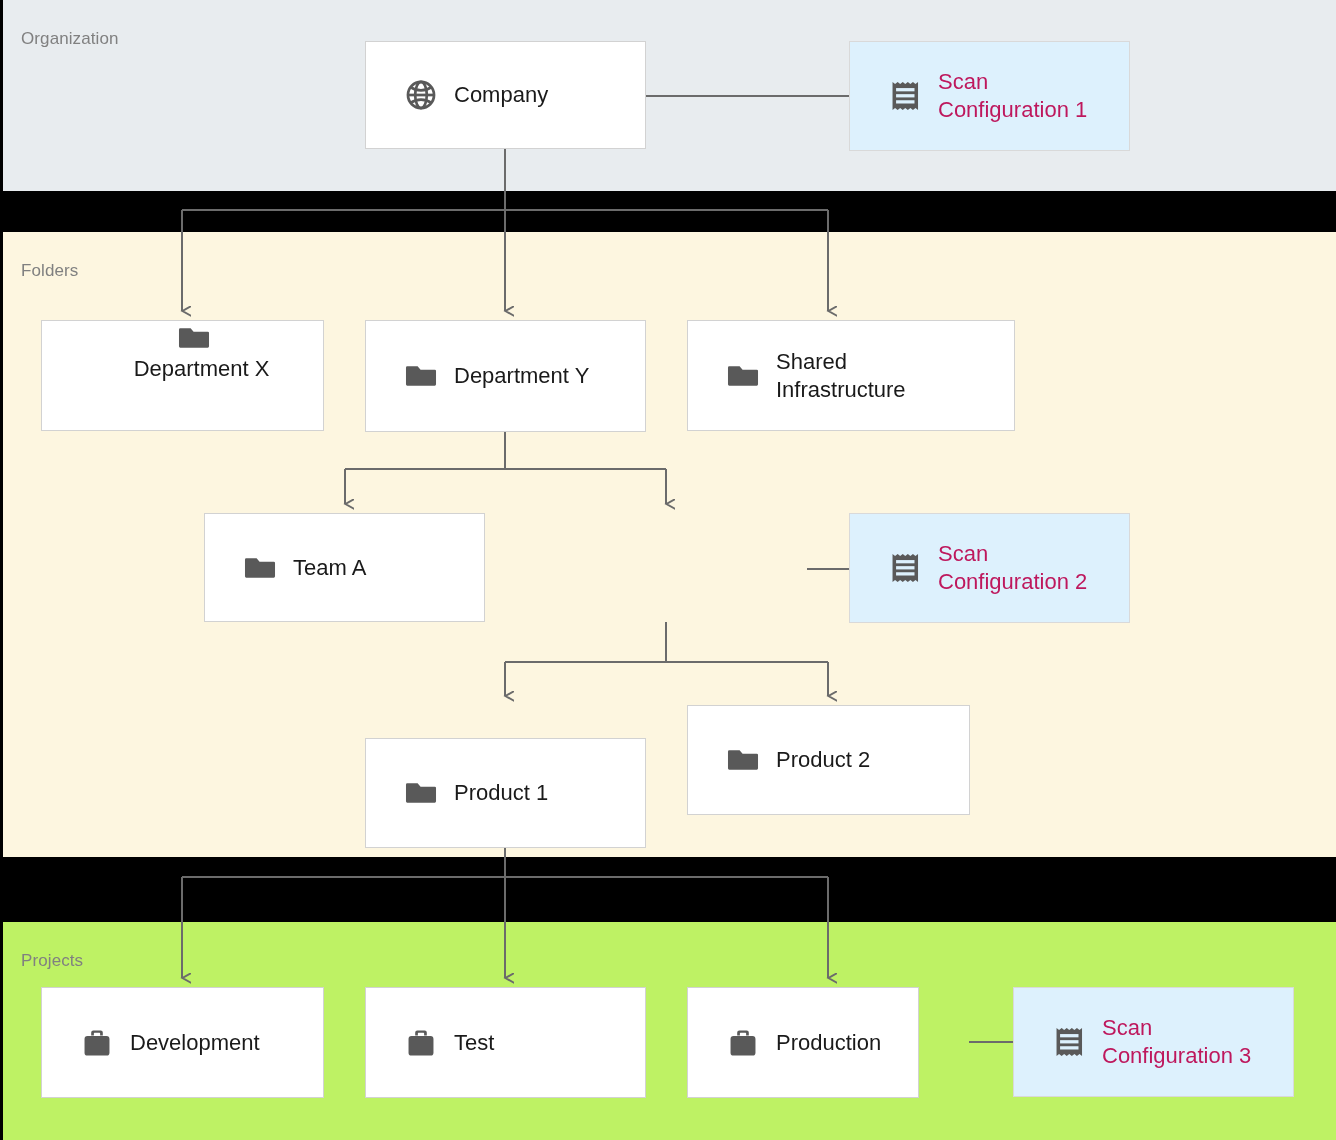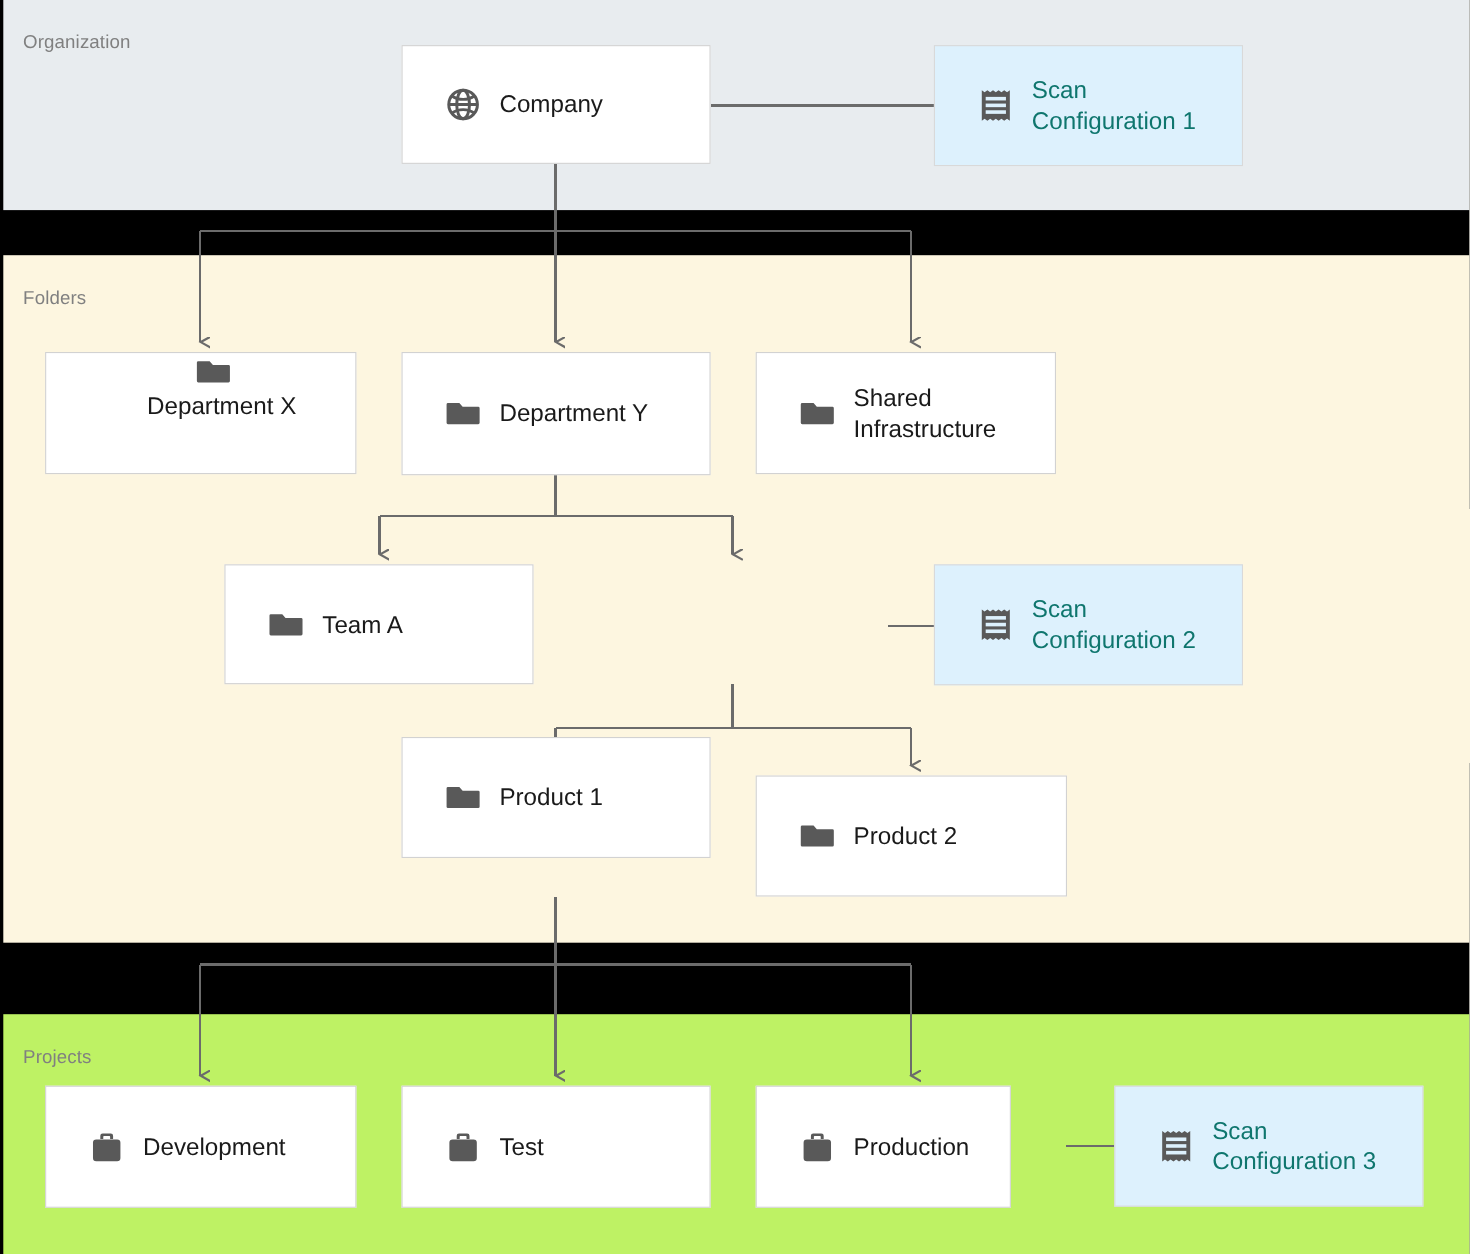--- a/index.html
+++ b/index.html
@@ -40,21 +40,21 @@
     width:34px;height:34px;
     margin-right:16px;
     display:block;
   }
   .node .lbl{
     font-size:22px;
     line-height:28px;
     color:#1a1a1a;
     white-space:pre-line;
   }
-  .node.scan .lbl{color:#0f766e;}
+  .node.scan .lbl{color:#be185d;}
 </style>
 </head>
 <body>
 
 <div id="stage">
 
   <div class="band" style="top:0;height:191px;background:#e8ecef;">
     <span class="band-label" style="left:18px;top:29px;">Organization</span>
   </div>
 
@@ -137,21 +137,21 @@
     <span class="lbl">Department X</span>
   </div>
 
   <div class="node" style="left:365px;top:320px;width:281px;height:112px;padding-left:38px;">
     <svg class="ico" viewBox="0 0 24 24">
       <path fill="#595959" d="M2.3 5.2 h7.3 l2.1 2.4 h10 a0.9 0.9 0 0 1 0.9 0.9 v9.4 a0.9 0.9 0 0 1 -0.9 0.9 h-19.4 a0.9 0.9 0 0 1 -0.9 -0.9 v-11.8 a0.9 0.9 0 0 1 0.9 -0.9 z"></path>
     </svg>
     <span class="lbl">Department Y</span>
   </div>
 
-  <div class="node" style="left:687px;top:320px;width:273px;height:111px;padding-left:38px;">
+  <div class="node" style="left:687px;top:320px;width:328px;height:111px;padding-left:38px;">
     <svg class="ico" viewBox="0 0 24 24">
       <path fill="#595959" d="M2.3 5.2 h7.3 l2.1 2.4 h10 a0.9 0.9 0 0 1 0.9 0.9 v9.4 a0.9 0.9 0 0 1 -0.9 0.9 h-19.4 a0.9 0.9 0 0 1 -0.9 -0.9 v-11.8 a0.9 0.9 0 0 1 0.9 -0.9 z"></path>
     </svg>
     <span class="lbl">Shared
 Infrastructure</span>
   </div>
 
   <div class="node" style="left:204px;top:513px;width:281px;height:109px;padding-left:38px;">
     <svg class="ico" viewBox="0 0 24 24">
       <path fill="#595959" d="M2.3 5.2 h7.3 l2.1 2.4 h10 a0.9 0.9 0 0 1 0.9 0.9 v9.4 a0.9 0.9 0 0 1 -0.9 0.9 h-19.4 a0.9 0.9 0 0 1 -0.9 -0.9 v-11.8 a0.9 0.9 0 0 1 0.9 -0.9 z"></path>
@@ -166,21 +166,21 @@
       <g fill="#ddf1fd">
         <rect x="5.7" y="6.4" width="13" height="2.3"></rect>
         <rect x="5.7" y="10.7" width="13" height="2.3"></rect>
         <rect x="5.7" y="15" width="13" height="2.3"></rect>
       </g>
     </svg>
     <span class="lbl">Scan
 Configuration 2</span>
   </div>
 
-  <div class="node" style="left:365px;top:670px;width:281px;height:110px;padding-left:38px;">
+  <div class="node" style="left:365px;top:738px;width:281px;height:110px;padding-left:38px;">
     <svg class="ico" viewBox="0 0 24 24">
       <path fill="#595959" d="M2.3 5.2 h7.3 l2.1 2.4 h10 a0.9 0.9 0 0 1 0.9 0.9 v9.4 a0.9 0.9 0 0 1 -0.9 0.9 h-19.4 a0.9 0.9 0 0 1 -0.9 -0.9 v-11.8 a0.9 0.9 0 0 1 0.9 -0.9 z"></path>
     </svg>
     <span class="lbl">Product 1</span>
   </div>
 
   <div class="node" style="left:687px;top:705px;width:283px;height:110px;padding-left:38px;">
     <svg class="ico" viewBox="0 0 24 24">
       <path fill="#595959" d="M2.3 5.2 h7.3 l2.1 2.4 h10 a0.9 0.9 0 0 1 0.9 0.9 v9.4 a0.9 0.9 0 0 1 -0.9 0.9 h-19.4 a0.9 0.9 0 0 1 -0.9 -0.9 v-11.8 a0.9 0.9 0 0 1 0.9 -0.9 z"></path>
     </svg>

